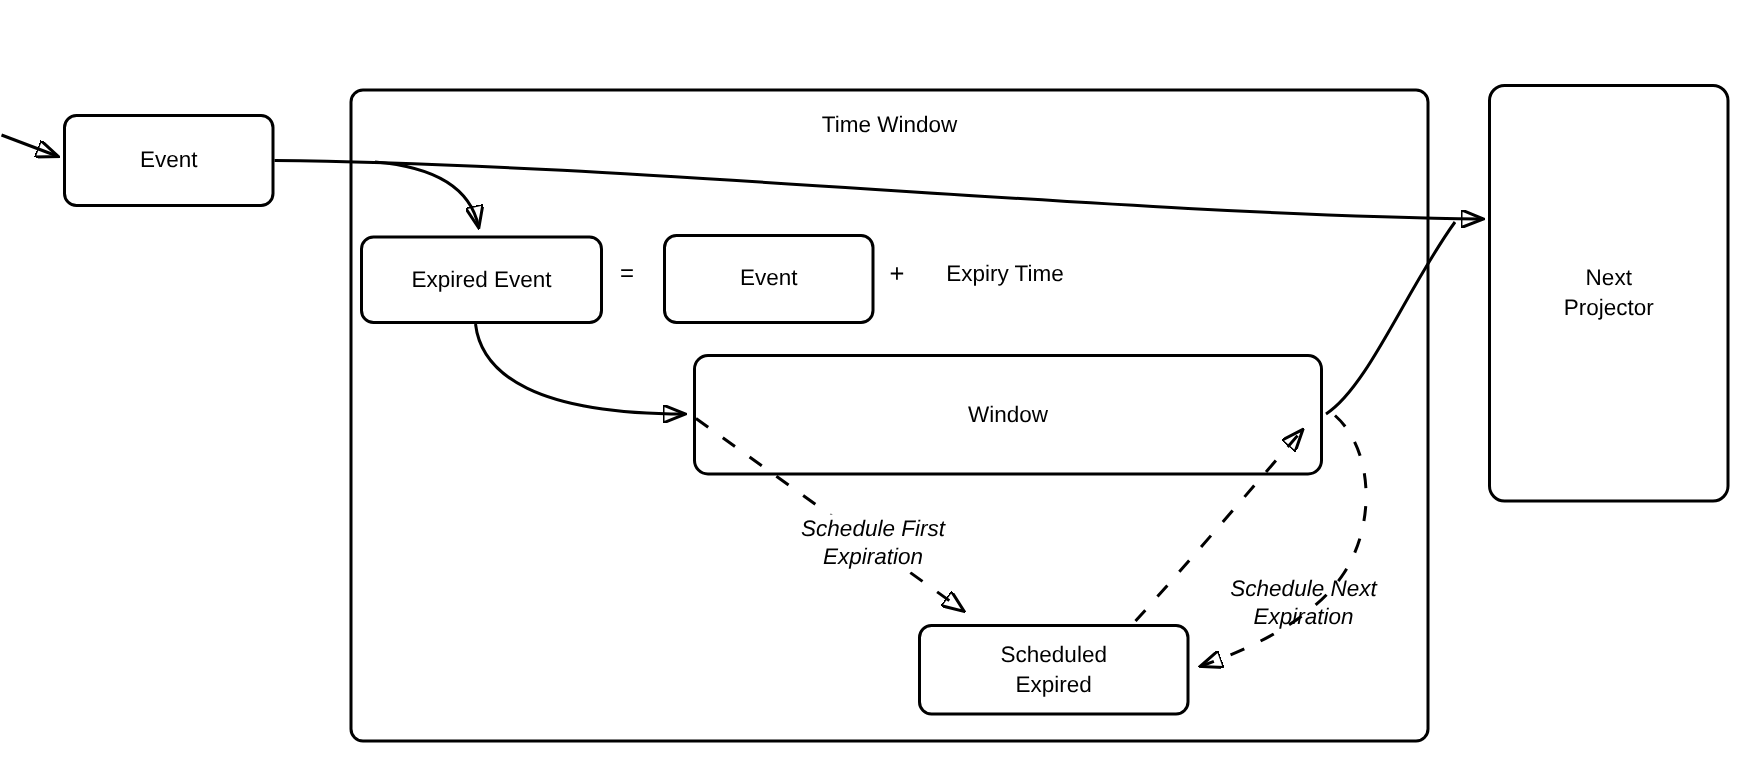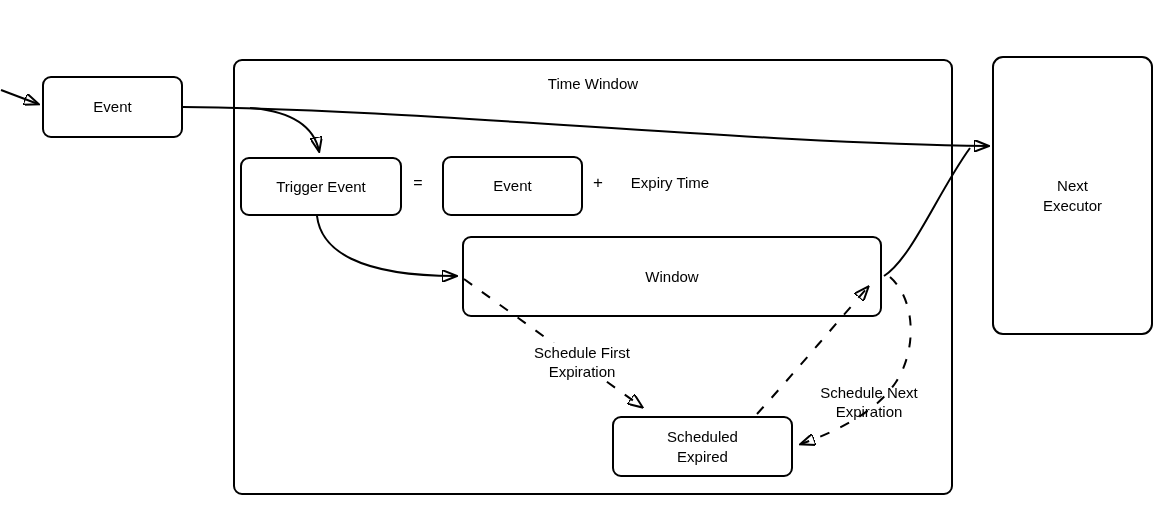--- a/index.html
+++ b/index.html
@@ -42,20 +42,21 @@
     background: #ffffff;
   }
   .plain-label {
     position: absolute;
     font-size: 15px;
     line-height: 18px;
     text-align: center;
   }
   .edge-label {
     position: absolute;
+    font-style: italic;
     font-size: 15px;
     line-height: 19px;
     text-align: center;
   }
   .edge-label.masked {
     background: #ffffff;
     padding: 0 2px;
   }
   .op {
     position: absolute;
@@ -83,42 +84,42 @@
 <div class="canvas">
 
   <div class="container-box" style="left:233px; top:39px; width:720px; height:436px;"></div>
   <div class="plain-label" style="left:233px; top:55px; width:720px;">Time Window</div>
 
   <div class="box" style="left:42px; top:56px; width:141px; height:62px;">
     <span>Event</span>
   </div>
 
   <div class="box" style="left:240px; top:137px; width:162px; height:59px;">
-    <span>Trigger Event</span>
+    <span>Expired Event</span>
   </div>
 
   <div class="box" style="left:442px; top:136px; width:141px; height:60px;">
     <span>Event</span>
   </div>
 
-  <div class="box" style="left:462px; top:216px; width:420px; height:81px;">
+  <div class="box" style="left:462px; top:216px; width:420px; height:81px;border-radius:10px;">
     <span>Window</span>
   </div>
 
   <div class="box" style="left:612px; top:396px; width:181px; height:61px;text-align:center;">
     <span class="stack">
       <span>Scheduled</span>
       <span>Expired</span>
     </span>
   </div>
 
   <div class="box" style="left:992px; top:36px; width:161px; height:279px; border-radius:11px;">
     <span class="stack">
       <span>Next</span>
-      <span>Executor</span>
+      <span>Projector</span>
     </span>
   </div>
 
   <div class="op" style="left:406px; top:154px; width:24px;">=</div>
   <div class="op" style="left:586px; top:153px; width:24px; font-size:17px;">+</div>
   <div class="plain-label" style="left:613px; top:154px; width:114px;">Expiry Time</div>
 
   <svg class="connectors" width="1160" height="507" viewBox="0 0 1160 507">
     <defs>
       <marker id="arrow" markerUnits="userSpaceOnUse" markerWidth="16" markerHeight="12" refX="14" refY="6" orient="auto">

